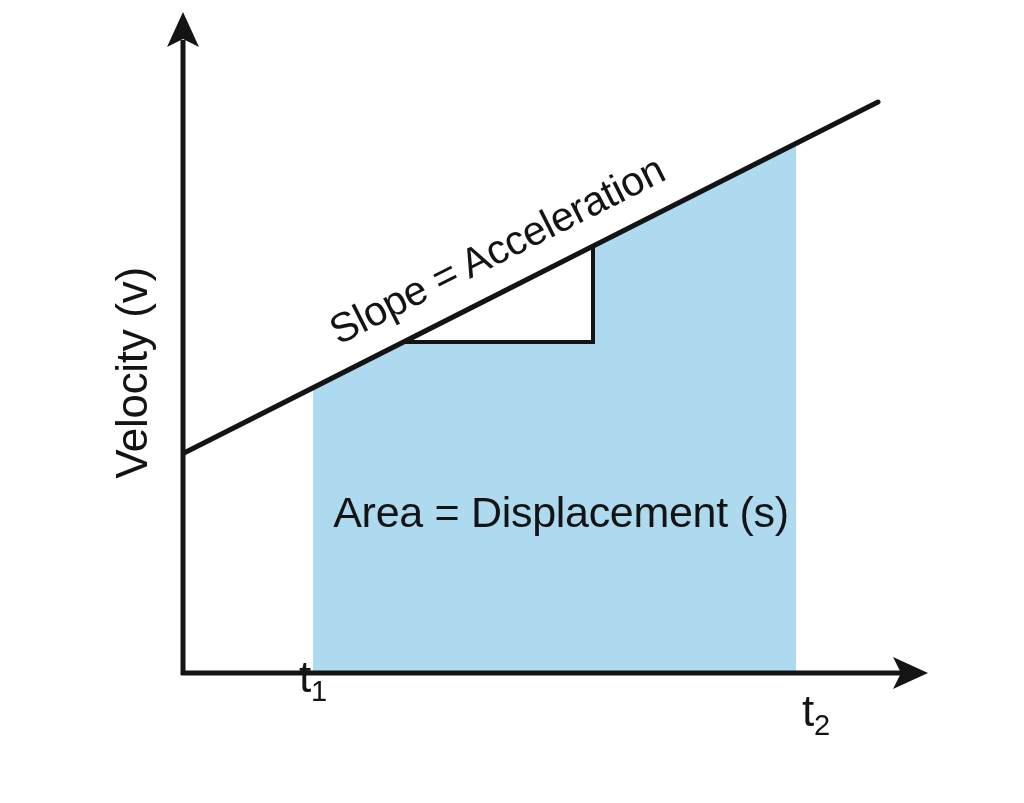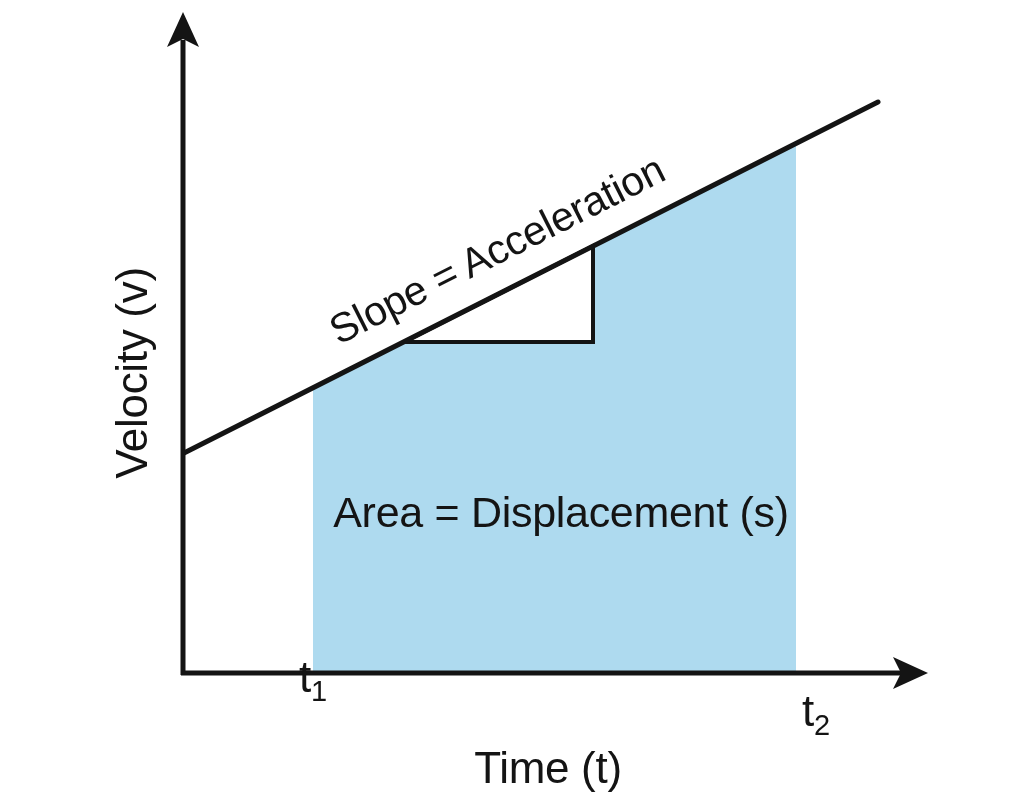--- a/index.html
+++ b/index.html
@@ -87,21 +87,20 @@
 
     <polygon points="928,673 893,657 901,673 893,689" fill="#141414"></polygon>
   </svg>
 
   <div class="label slope-label">Slope = Acceleration</div>
 
   <div class="label area-label">Area = Displacement (s)</div>
 
   <div class="label y-axis-label">Velocity (v)</div>
 
-  <div class="label x-axis-label">Time (t)</div>
 
   <div class="label tick-label t1-label">
     <span>t</span><sub>1</sub>
   </div>
 
   <div class="label tick-label t2-label">
     <span>t</span><sub>2</sub>
   </div>
 
 </div>

